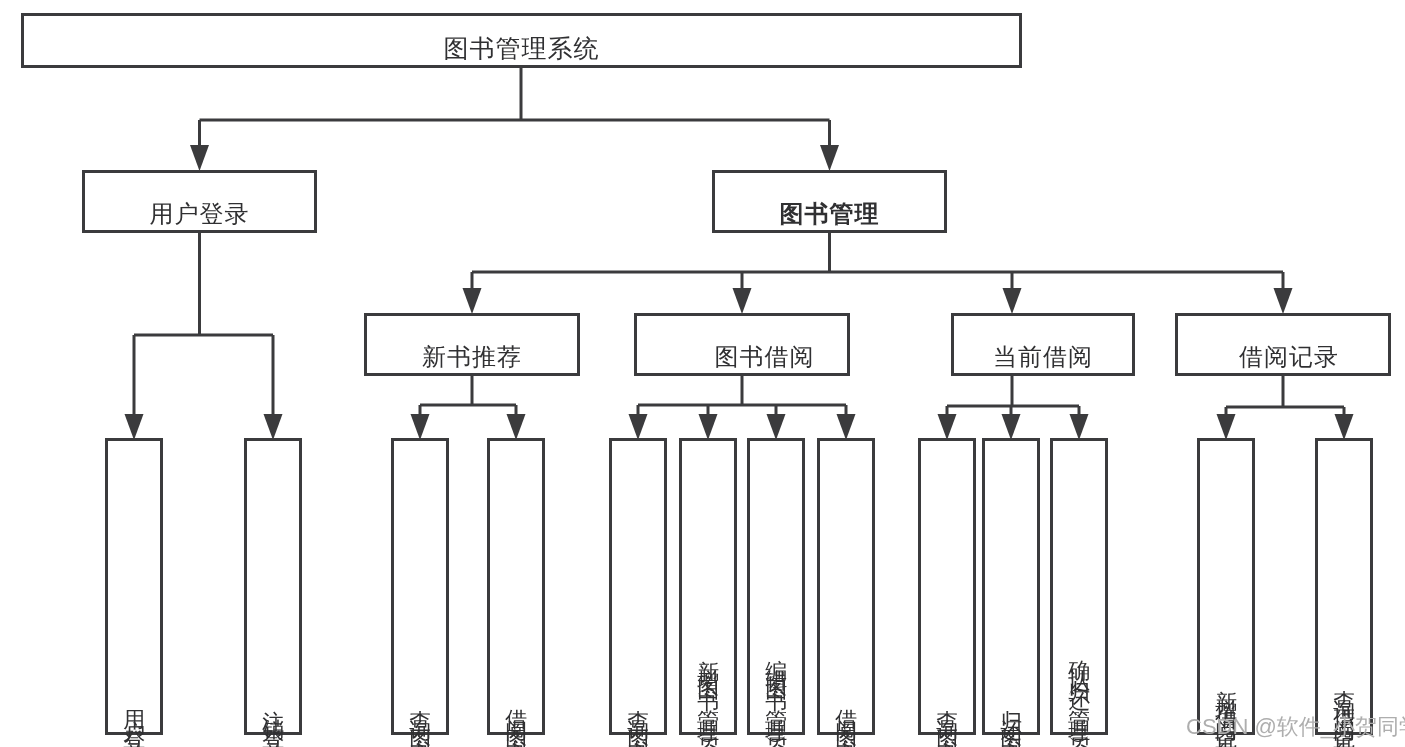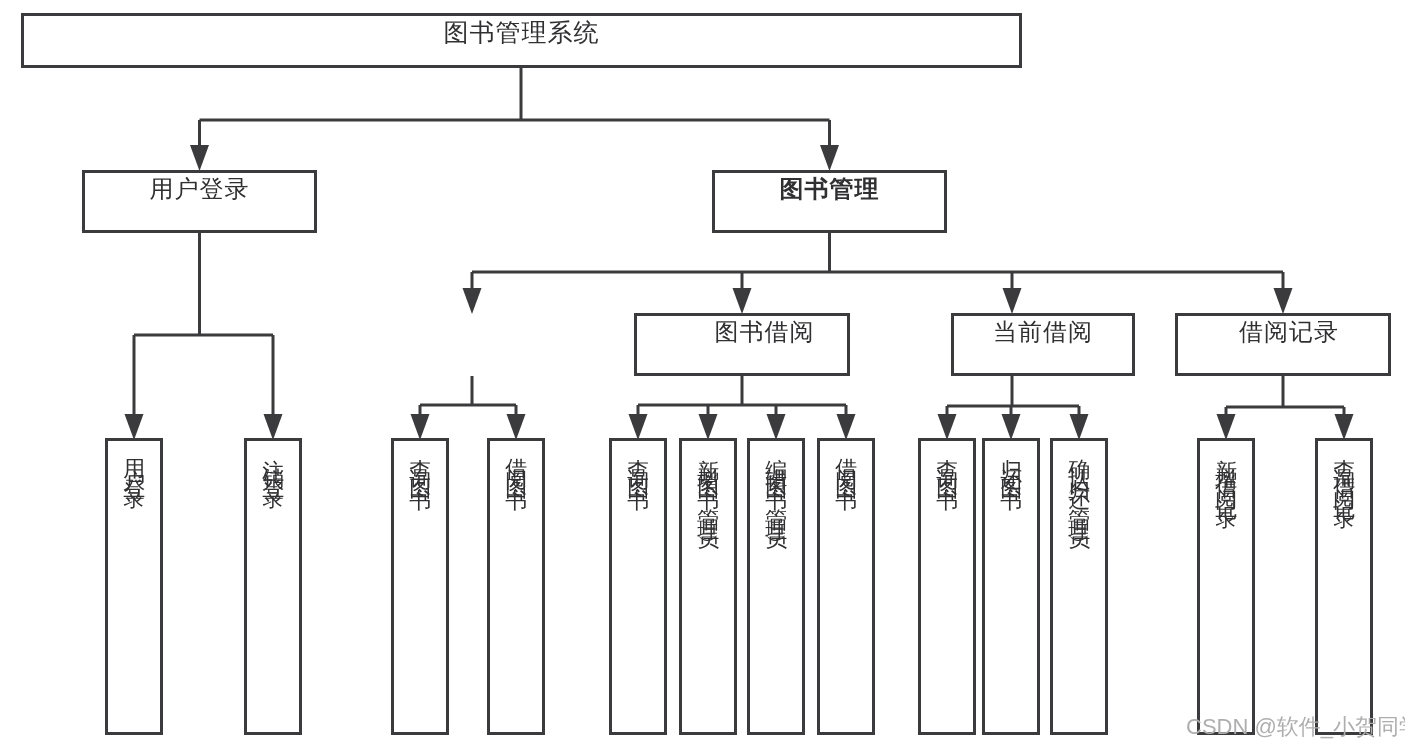--- a/index.html
+++ b/index.html
@@ -13,21 +13,21 @@
   #canvas { position: absolute; left: 0; top: 0; width: 1405px; height: 747px; }
   svg.connectors { position: absolute; left: 0; top: 0; z-index: 0; }
   svg.connectors path { stroke: #3b3b3d; stroke-width: 3; fill: none; }
   svg.connectors polygon { fill: #3b3b3d; stroke: none; }
   .box {
     position: absolute;
     box-sizing: border-box;
     border: 3px solid #3b3b3d;
     background: #ffffff;
     display: flex;
-    align-items: flex-start;
+    align-items: flex-end;
     justify-content: center;
     color: #303032;
     z-index: 1;
   }
   .hlabel { font-size: 24px; letter-spacing: 1px; white-space: nowrap; }
   .root-label { font-size: 25px; letter-spacing: 1px; white-space: nowrap; }
   .leaf span {
     writing-mode: vertical-rl;
     font-size: 22px;
     letter-spacing: 10px;
@@ -127,20 +127,23 @@
     <span class="root-label">图书管理系统</span>
   </div>
 
   <div class="box" style="left:82px; top:170px; width:235px; height:63px;">
     <span class="hlabel">用户登录</span>
   </div>
   <div class="box" style="left:712px; top:170px; width:235px; height:63px;font-weight:bold;">
     <span class="hlabel">图书管理</span>
   </div>
 
+  <div class="box" style="left:364px; top:313px; width:216px; height:63px;">
+    <span class="hlabel">新书推荐</span>
+  </div>
   <div class="box" style="left:634px; top:313px; width:216px; height:63px;padding-left:45px;">
     <span class="hlabel">图书借阅</span>
   </div>
   <div class="box" style="left:951px; top:313px; width:184px; height:63px;">
     <span class="hlabel">当前借阅</span>
   </div>
   <div class="box" style="left:1175px; top:313px; width:216px; height:63px;padding-left:12px;">
     <span class="hlabel">借阅记录</span>
   </div>
 

